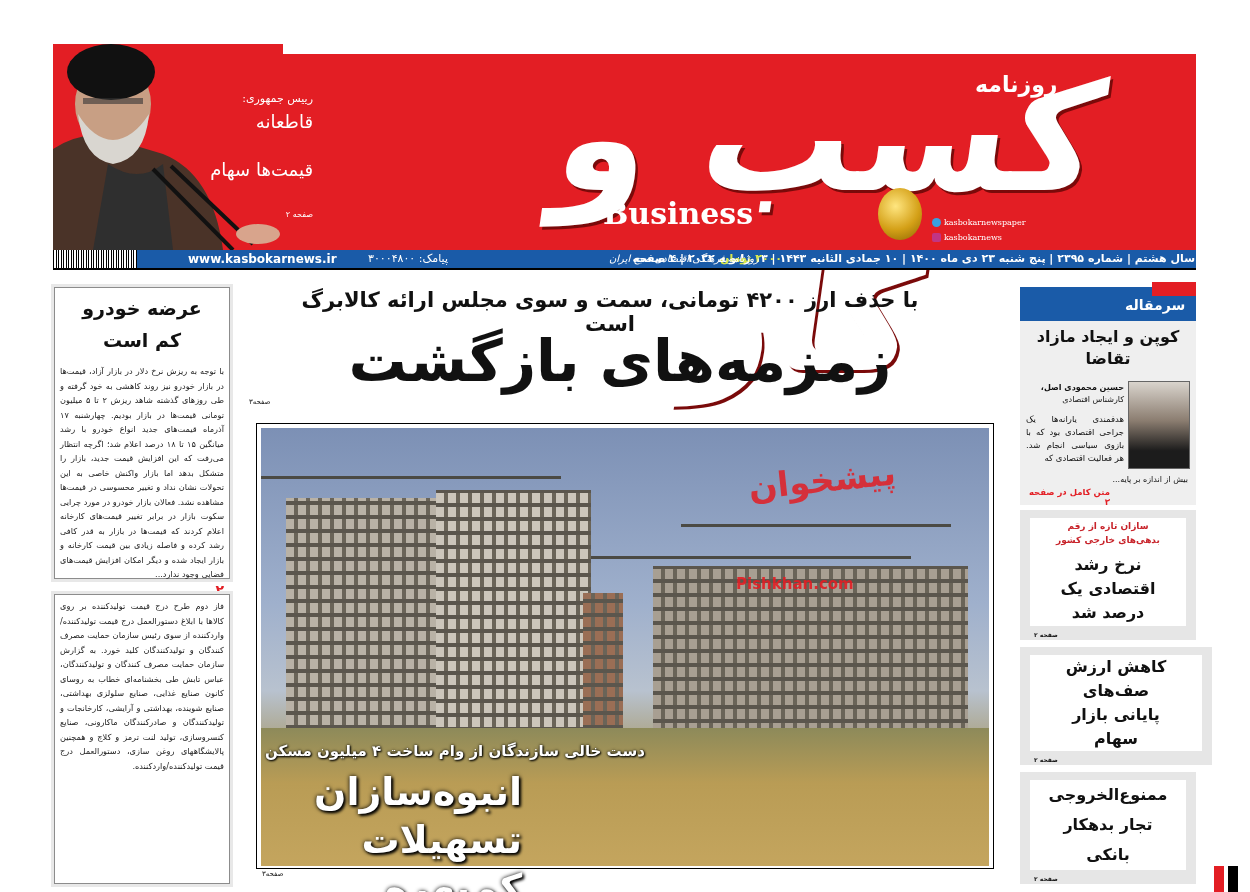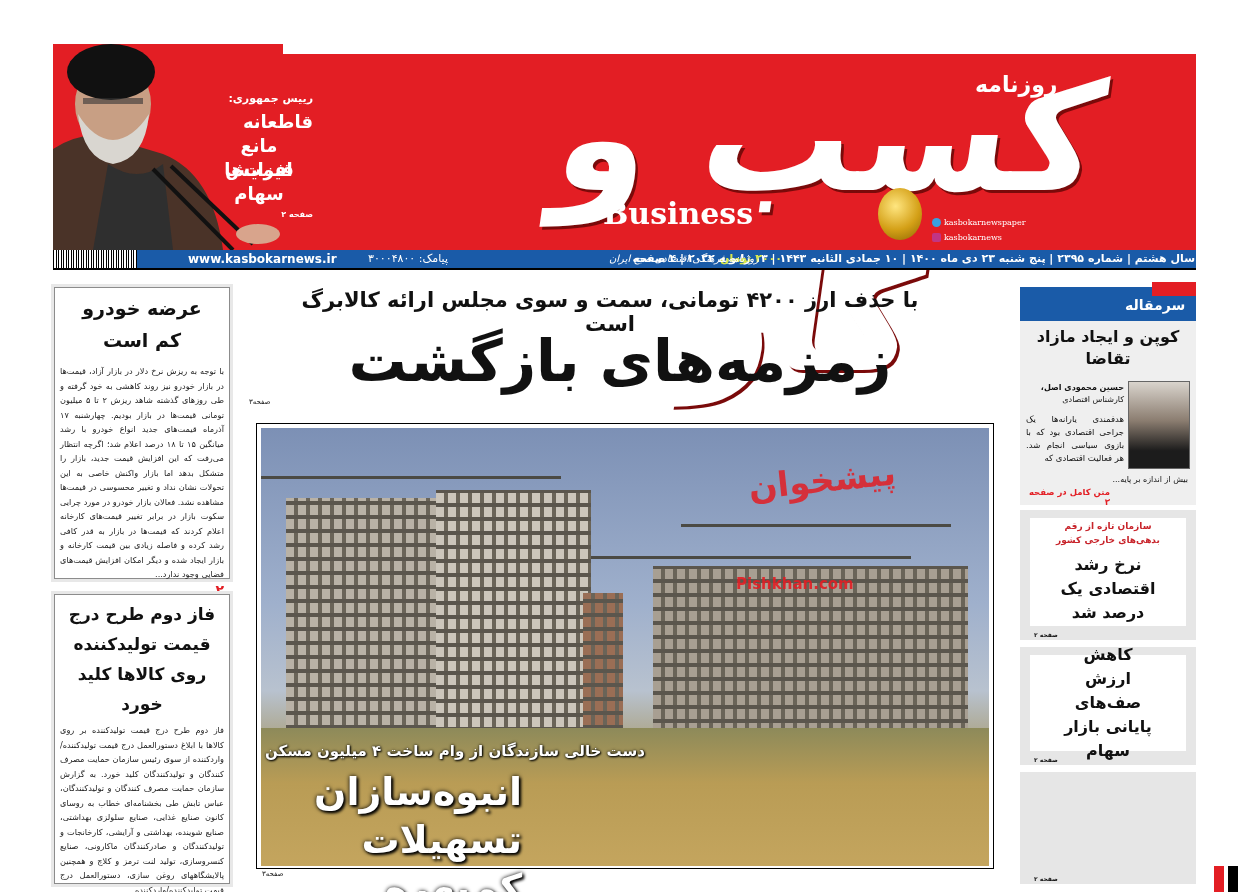--- a/index.html
+++ b/index.html
@@ -4,21 +4,21 @@
 <style>
   html, body { margin:0; padding:0; }
   body {
     width:1250px; height:892px; background:#ffffff; position:relative; overflow:hidden;
     font-family:"DejaVu Sans", sans-serif; color:#111;
   }
   .abs { position:absolute; }
   
   #masthead { left:53px; top:54px; width:1143px; height:196px; background:#e31e24; }
   #portrait { left:53px; top:44px; width:230px; height:206px; overflow:hidden; }
-  .tagline { right:0; color:#fff; font-weight:bold; text-align:center; direction:rtl; }
+  .tagline { right:0; color:#fff; font-weight:normal; text-align:left; direction:rtl; }
   #logo-word { left:500px; top:48px; width:660px; height:180px; color:#fff; font-family:"DejaVu Sans", sans-serif;
     font-weight:bold; font-size:150px; line-height:180px; direction:rtl; text-align:center; letter-spacing:-6px;
     text-shadow:3px 3px 0 #7a0a0a; transform:skewX(-8deg); }
   #logo-prefix { left:975px; top:72px; color:#fff; font-weight:bold; font-size:22px; direction:rtl; }
   #logo-en { left:575px; top:196px; color:#fff; font-family:"DejaVu Serif", serif; font-size:30px; font-weight:bold;margin-left:28px; }
   #coin { left:878px; top:188px; width:44px; height:52px; border-radius:50%;
     background:radial-gradient(circle at 40% 35%, #ffe680, #d4a017 55%, #8a6400); }
   .social { left:932px; color:#fff; font-family:"DejaVu Serif", serif; font-size:8px; display:flex; align-items:center; gap:3px; }
   .social .ic { width:9px; height:9px; border-radius:50%; display:inline-block; }
   
@@ -81,21 +81,20 @@
     <rect x="30" y="54" width="60" height="6" fill="#333" opacity=".6"></rect>
     <line x1="100" y1="125" x2="180" y2="206" stroke="#111" stroke-width="4"></line>
     <line x1="118" y1="122" x2="200" y2="200" stroke="#111" stroke-width="4"></line>
     <ellipse cx="205" cy="190" rx="22" ry="10" fill="#d8a48c"></ellipse>
   </svg>
 </div>
 
 <div class="abs" style="left:205px;top:92px;width:108px;height:130px;">
   <div class="tagline" style="position:absolute;top:0;font-size:11px;">رییس جمهوری:</div>
   <div class="tagline" style="position:absolute;top:18px;font-size:18px;line-height:24px;">قاطعانه</div>
-  <div class="tagline" style="position:absolute;top:42px;font-size:18px;line-height:24px;">مانع افزایش</div>
   <div class="tagline" style="position:absolute;top:66px;font-size:18px;line-height:24px;">قیمت‌ها سهام</div>
   <div class="tagline" style="position:absolute;top:118px;font-size:8px;">صفحه ۲</div>
 </div>
 
 <div class="abs" id="logo-prefix">روزنامه</div>
 <div class="abs" id="logo-word">کسب و کار</div>
 <div class="abs" id="logo-en">Business</div>
 <div class="abs" id="coin"></div>
 <div class="abs social" style="top:218px;">
   <span class="ic" style="background:#3aa0e0;"></span>
@@ -134,52 +133,54 @@
 <div class="abs" id="photo-kicker">دست خالی سازندگان از وام ساخت ۴ میلیون مسکن</div>
 <div class="abs" id="photo-head">انبوه‌سازان تسهیلات کم‌بهره می‌خواهند</div>
 <div class="abs page-ref" style="left:262px;top:870px;">صفحه۳</div>
 
 <div class="abs lbox" style="left:54px;top:287px;width:174px;height:290px;">
   <div class="lbox-title" style="padding:0 18px;">عرضه خودرو کم است</div>
   <div class="lbox-body" style="margin-top:8px;">با توجه به ریزش نرخ دلار در بازار آزاد، قیمت‌ها در بازار خودرو نیز روند کاهشی به خود گرفته و طی روزهای گذشته شاهد ریزش ۲ تا ۵ میلیون تومانی قیمت‌ها در بازار بودیم. چهارشنبه ۱۷ آذرماه قیمت‌های جدید انواع خودرو با رشد میانگین ۱۵ تا ۱۸ درصد اعلام شد؛ اگرچه انتظار می‌رفت که این افزایش قیمت جدید، بازار را متشکل بدهد اما بازار واکنش خاصی به این تحولات نشان نداد و تغییر محسوسی در قیمت‌ها مشاهده نشد. فعالان بازار خودرو در مورد چرایی سکوت بازار در برابر تغییر قیمت‌های کارخانه اعلام کردند که قیمت‌ها در بازار به قدر کافی رشد کرده و فاصله زیادی بین قیمت کارخانه و بازار ایجاد شده و دیگر امکان افزایش قیمت‌های فضایی وجود ندارد...</div>
   <div class="pg2">۲</div>
 </div>
 <div class="abs lbox" style="left:54px;top:594px;width:174px;height:288px;">
-  <div class="lbox-title" style="font-size:17px;line-height:30px;padding:0 8px;">فاز دوم طرح درج قیمت تولیدکننده روی کالاها کلید خورد</div>
   <div class="lbox-body" style="margin-top:4px;">فاز دوم طرح درج قیمت تولیدکننده بر روی کالاها با ابلاغ دستورالعمل درج قیمت تولیدکننده/ واردکننده از سوی رئیس سازمان حمایت مصرف کنندگان و تولیدکنندگان کلید خورد. به گزارش سازمان حمایت مصرف کنندگان و تولیدکنندگان، عباس تابش طی بخشنامه‌ای خطاب به روسای کانون صنایع غذایی، صنایع سلولزی بهداشتی، صنایع شوینده، بهداشتی و آرایشی، کارخانجات و تولیدکنندگان و صادرکنندگان ماکارونی، صنایع کنسروسازی، تولید لنت ترمز و کلاچ و همچنین پالایشگاههای روغن سازی، دستورالعمل درج قیمت تولیدکننده/واردکننده.</div>
 
 </div>
 
 <div class="abs" id="editorial-tab"></div>
 <div class="abs" id="editorial-flag"></div>
 <div class="abs" id="editorial-label">سرمقاله</div>
 <div class="abs" id="editorial-box"></div>
 <div class="abs" id="ed-title">کوپن و ایجاد مازاد تقاضا</div>
 <div class="abs" id="ed-photo"></div>
 <div class="abs" id="ed-author">
   <span>حسین محمودی اصل،</span><br>
   <span style="font-weight:normal;">کارشناس اقتصادی</span>
 </div>
 <div class="abs" id="ed-body">هدفمندی یارانه‌ها یک جراحی اقتصادی بود که با بازوی سیاسی انجام شد. هر فعالیت اقتصادی که</div>
 <div class="abs" id="ed-tail">بیش از اندازه بر پایه...</div>
 <a class="abs" id="ed-more">متن کامل در صفحه ۳</a>
 
 <div class="abs rbox-outer" style="left:1020px;top:510px;width:176px;height:130px;">
   <div class="rbox-inner">
-    <div class="rbox-kick" style="padding:0 16px;">سازمان تازه از رقم بدهی‌های خارجی کشور</div>
+    <div class="rbox-kick" style="padding:0 16px;">سازان تازه از رقم بدهی‌های خارجی کشور</div>
     <div class="rbox-title" style="margin-top:6px;padding:0 24px;">نرخ رشد اقتصادی یک درصد شد</div>
   </div>
   <div class="rbox-pg">صفحه ۲</div>
 </div>
-<div class="abs rbox-outer" style="left:1020px;top:647px;width:176px;height:118px;">
+<div class="abs rbox-outer" style="left:1020px;top:647px;width:192px;height:118px;">
   <div class="rbox-inner">
     <div class="rbox-title" style="padding:0 32px;">کاهش ارزش صف‌های پایانی بازار سهام</div>
   </div>
   <div class="rbox-pg">صفحه ۲</div>
 </div>
 <div class="abs rbox-outer" style="left:1020px;top:772px;width:176px;height:112px;">
+  <div class="rbox-inner">
+    <div class="rbox-title" style="padding:0 26px;line-height:30px;">ممنوع‌الخروجی تجار بدهکار بانکی</div>
+  </div>
   <div class="rbox-pg">صفحه ۲</div>
 </div>
 
 <div class="abs" id="corner-marks">
   <div style="position:absolute;left:0;top:0;width:10px;height:26px;background:#e31e24;"></div>
   <div style="position:absolute;left:14px;top:0;width:10px;height:26px;background:#000;"></div>
 </div>
 
 </body></html>

